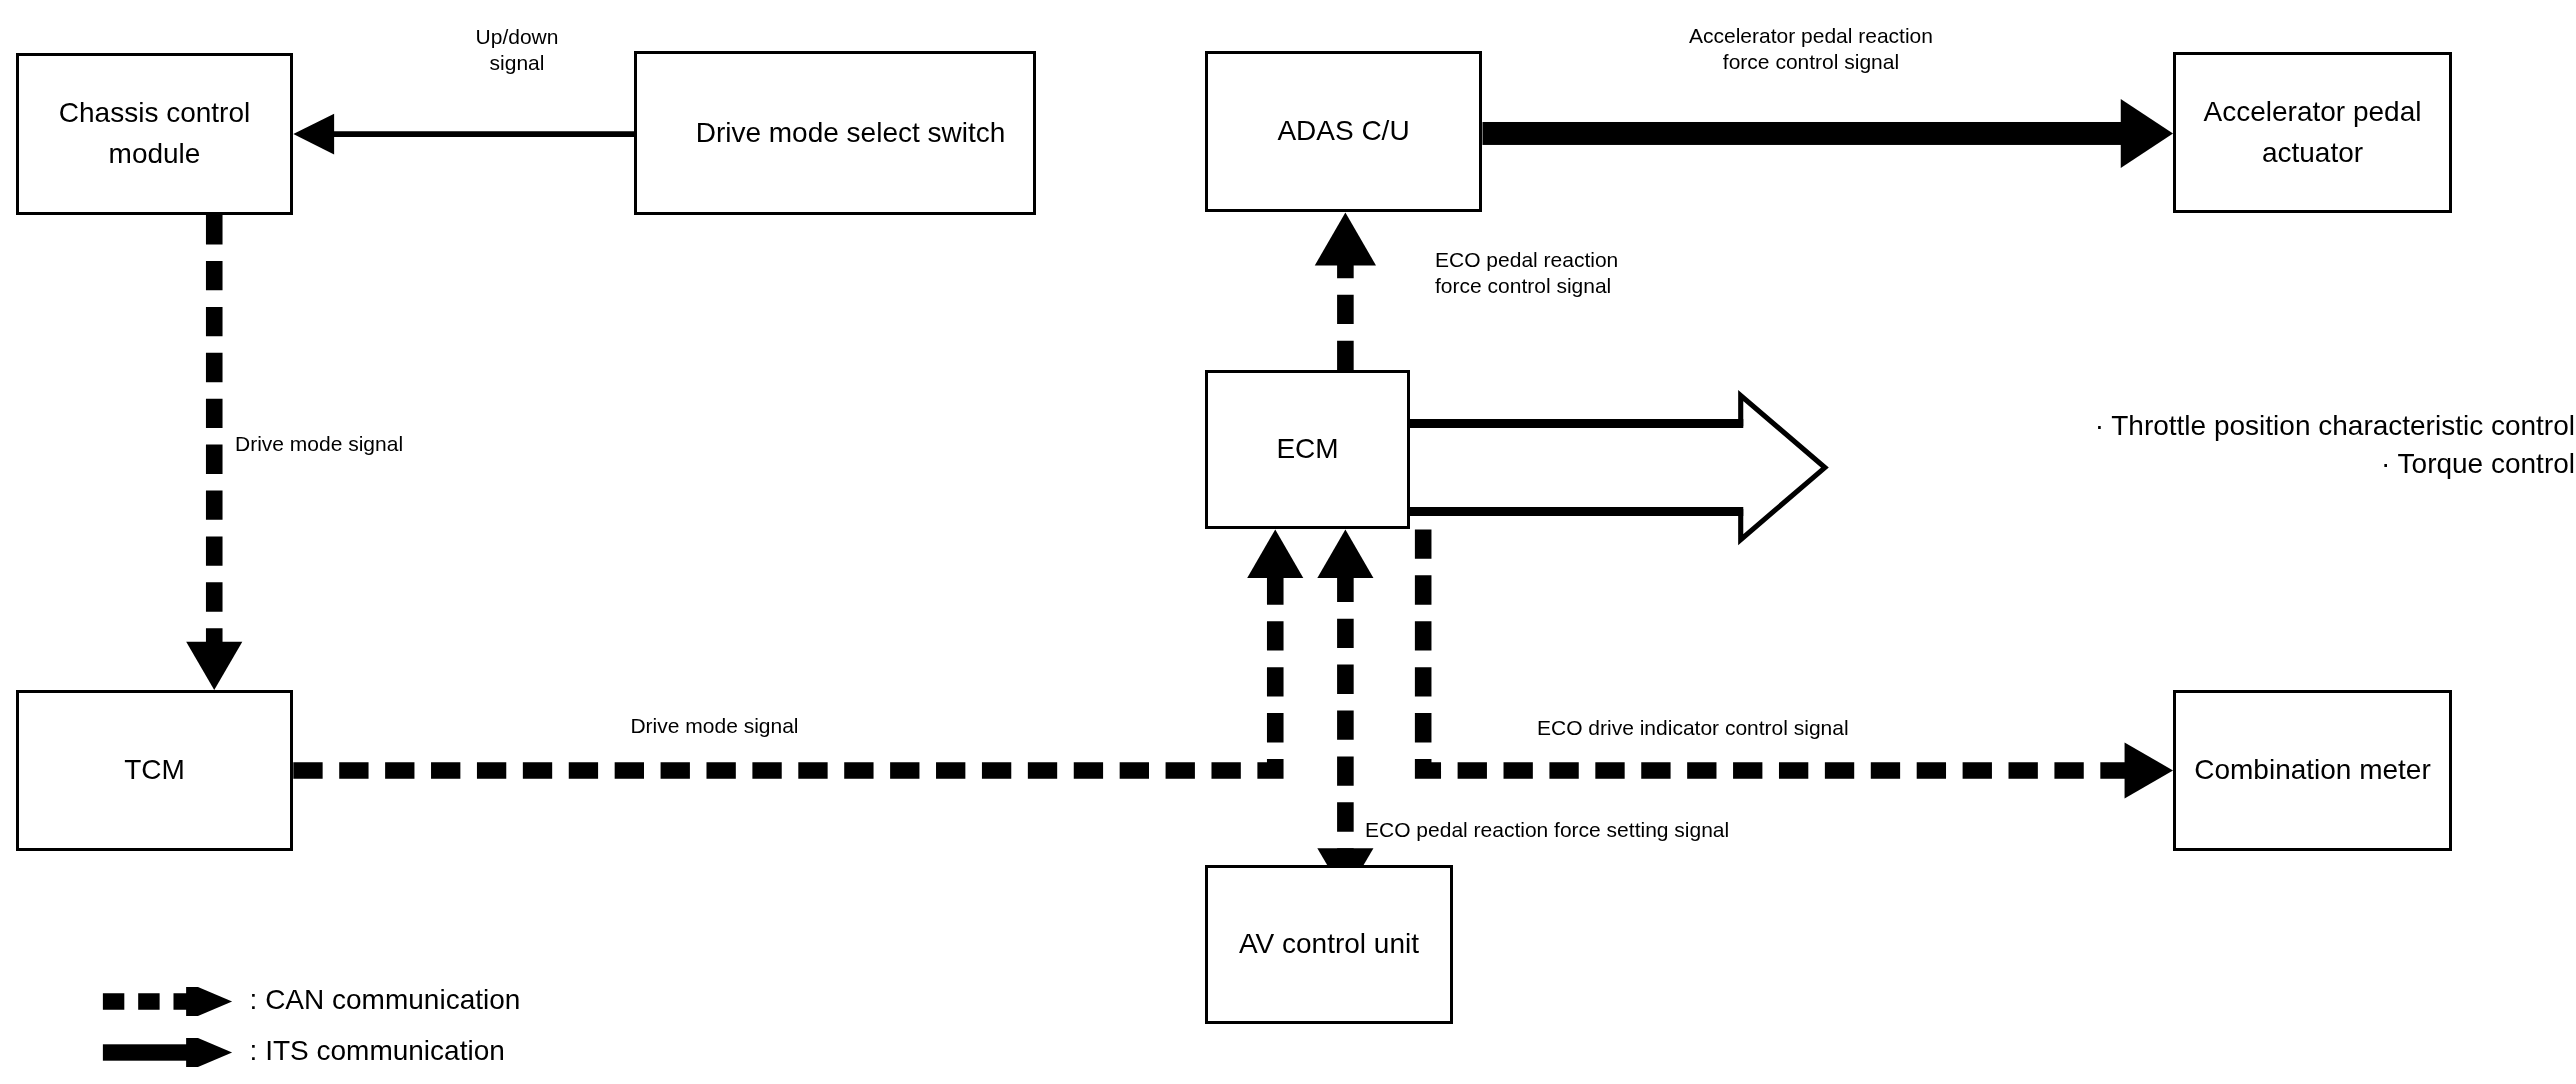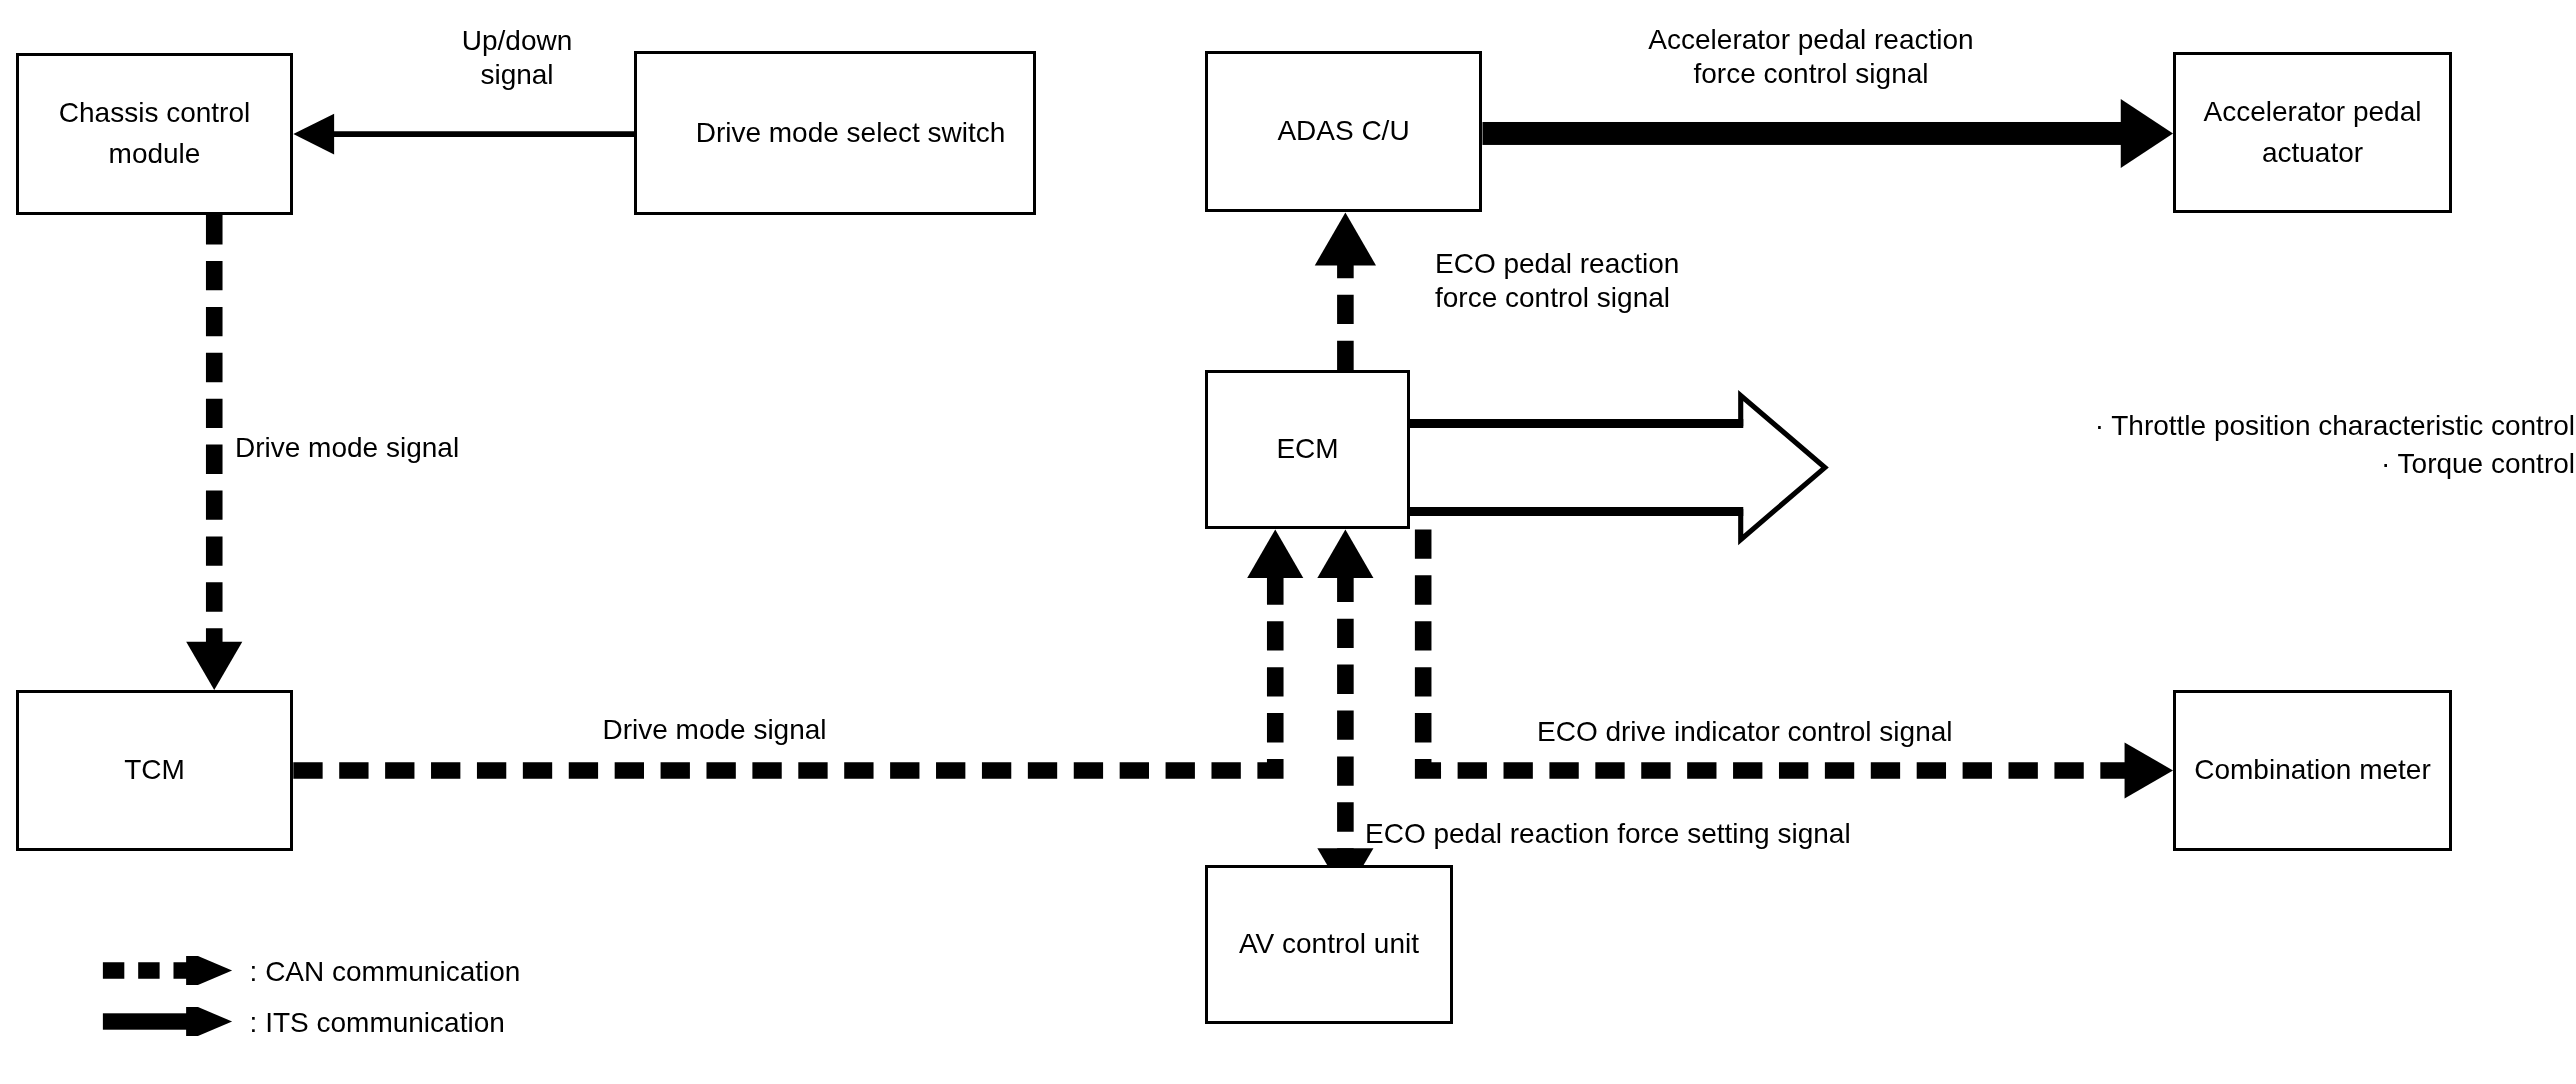--- a/index.html
+++ b/index.html
@@ -17,31 +17,31 @@
     justify-content:center;
     text-align:center;
     line-height:1.45;
     font-size:28px;
     z-index:5;
   }
   .node span{display:block;width:100%;}
 
   .lbl{
     position:absolute;
-    font-size:28px;
+    font-size:21px;
     line-height:1.22;
     text-align:center;
     white-space:pre-line;
     color:#000;
     z-index:6;
   }
   .lbl.left{text-align:left;}
 
   .legend{position:absolute;z-index:7;}
-  .legend-row{position:absolute;display:flex;align-items:flex-start;}
+  .legend-row{position:absolute;display:flex;align-items:flex-end;margin-top:28px;}
   .legend-text{font-size:28px;margin-left:16.6px;white-space:nowrap;}
   .legend-sym{position:relative;width:131px;height:29px;}
 
   .bullets{position:absolute;font-size:28px;line-height:1.35;white-space:pre-line;z-index:6;text-align:right;}
 </style>
 </head>
 <body>
 
 <div id="stage">
 

